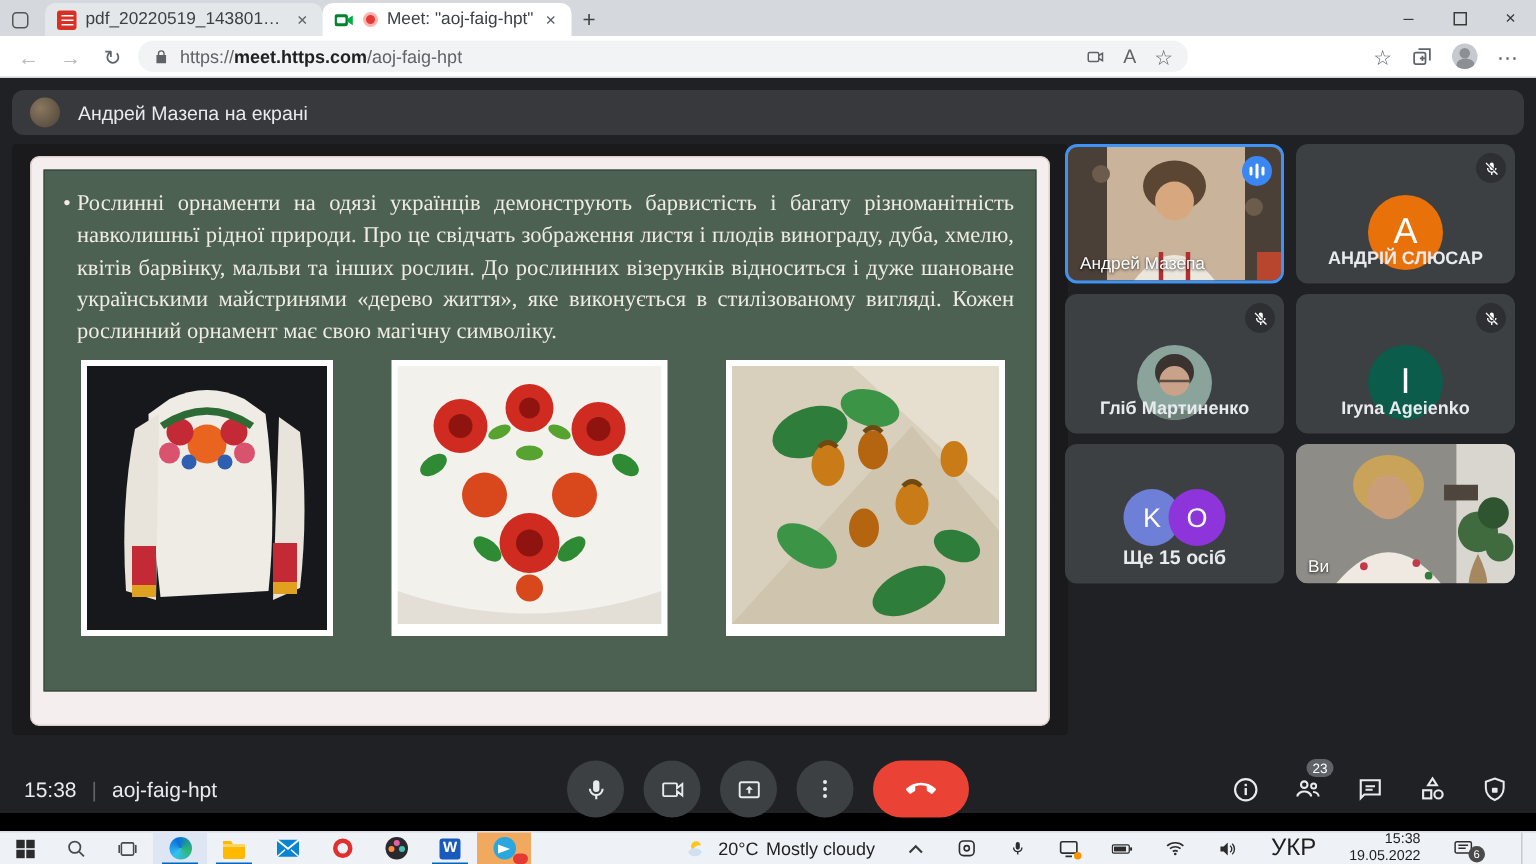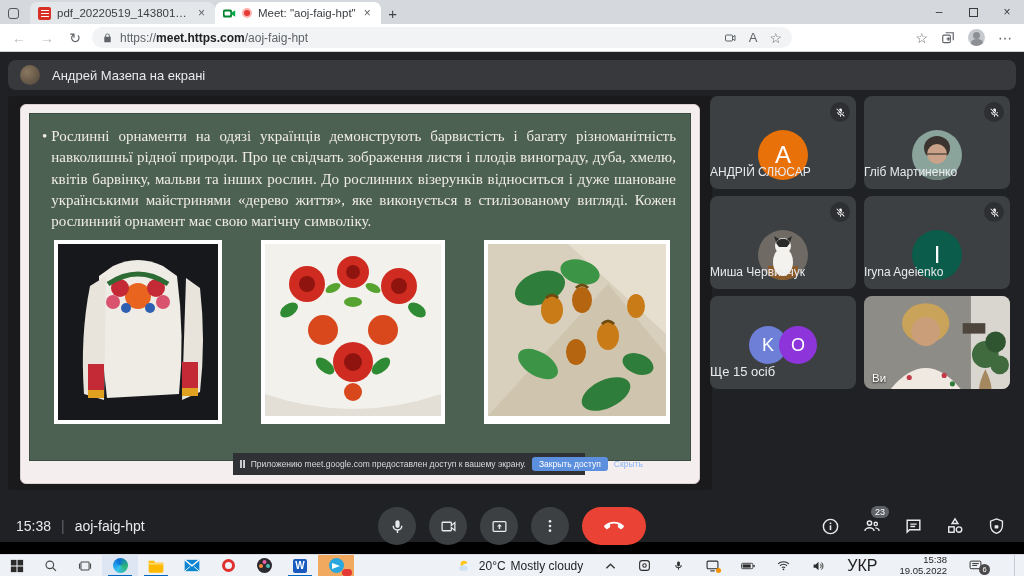--- a/index.html
+++ b/index.html
@@ -61,21 +61,21 @@
   .toast-msg { color:#d9dce1; font-size:8.5px; white-space:nowrap; }
   .toast-btn { background:#5c8fdd; color:#fff; font-size:8.5px; padding:2px 7px; border-radius:3px; white-space:nowrap; }
   .toast-hide { color:#8ab4f8; font-size:8.5px; white-space:nowrap; }
 
   
   .grid { position:absolute; left:710px; top:44px; width:306px; height:394px; display:grid; grid-template-columns:146px 146px; grid-auto-rows:93px; column-gap:8px; row-gap:7px; }
   .tile { position:relative; background:#3c4043; border-radius:8px; overflow:hidden; }
   .tile.video1 { border:2px solid #3d93f8; }
   .tile svg.vbg { position:absolute; inset:0; width:100%; height:100%; }
   .nametag { position:absolute; left:8px; bottom:5px; color:#fff; font-size:11.5px; text-shadow:0 1px 2px rgba(0,0,0,.85); }
-  .center-name { position:absolute; left:0; right:0; bottom:10px; color:#e8eaed; font-size:12px; }
+  .center-name { position:absolute; left:0; right:0; bottom:10px; text-align:center; color:#e8eaed; font-size:12px;font-weight:bold; }
   .avatar-big { position:absolute; left:50%; top:34px; transform:translate(-50%,0); width:50px; height:50px; border-radius:50%; display:flex; align-items:center; justify-content:center; color:#fff; font-size:24px; }
   .av-orange { background:#e8710a; }
   .av-green { background:#0b5c4a; }
   .micoff { position:absolute; right:6px; top:6px; width:20px; height:20px; border-radius:50%; background:rgba(32,33,36,.55); display:flex; align-items:center; justify-content:center; }
   .speaking { position:absolute; right:6px; top:6px; width:20px; height:20px; border-radius:50%; background:#3a86f2; display:flex; align-items:center; justify-content:center; gap:1.5px; }
   .speaking i { width:2.2px; background:#fff; border-radius:1px; display:block; }
   .speaking i:nth-child(1){height:6px;} .speaking i:nth-child(2){height:10px;} .speaking i:nth-child(3){height:6px;}
   .overflow-avatars { position:absolute; left:50%; top:30px; transform:translateX(-50%); display:flex; }
   .ov-c { width:38px; height:38px; border-radius:50%; display:flex; align-items:center; justify-content:center; color:#fff; font-size:18px; }
   .ov-k { background:#6e7fd7; } .ov-o { background:#8d34db; margin-left:-8px; }
@@ -252,34 +252,45 @@
                 <ellipse cx="94" cy="56" rx="10" ry="13" fill="#b56410"></ellipse>
                 <ellipse cx="120" cy="92" rx="11" ry="14" fill="#c97b18"></ellipse>
                 <ellipse cx="88" cy="108" rx="10" ry="13" fill="#b56410"></ellipse>
                 <ellipse cx="148" cy="62" rx="9" ry="12" fill="#c97b18"></ellipse>
                 <path d="M58 54 q6 -6 12 0 M88 44 q6 -6 12 0 M114 80 q6 -6 12 0" stroke="#6e4a10" stroke-width="3" fill="none"></path>
               </svg>
             </div>
           </div>
         </div>
 
-        <div class="toast">
-          <span class="pausebars">
-              <i></i>
-              <i></i>
-            </span>
-          <span class="toast-msg">Приложению meet.google.com предоставлен доступ к вашему экрану.</span>
-          <span class="toast-btn">Закрыть доступ</span>
-          <span class="toast-hide">Скрыть</span>
-        </div>
       </div>
     </div>
 
     <div class="grid">
 
+      <div class="tile video1">
+        <svg class="vbg" viewBox="0 0 142 89" preserveAspectRatio="none">
+          <rect width="142" height="89" fill="#c9b49b"></rect>
+          <rect x="0" y="0" width="26" height="89" fill="#4a4038"></rect>
+          <rect x="118" y="0" width="24" height="89" fill="#4a4038"></rect>
+          <circle cx="22" cy="18" r="6" fill="#6b5c4c"></circle>
+            <circle cx="124" cy="40" r="6" fill="#6b5c4c"></circle>
+          <rect x="126" y="70" width="16" height="19" fill="#b8452e"></rect>
+          <ellipse cx="71" cy="26" rx="21" ry="17" fill="#5a4632"></ellipse>
+          <circle cx="71" cy="36" r="13" fill="#d7a77f"></circle>
+          <path d="M44 89 q27 -34 54 0 z" fill="#ece7dd"></path>
+          <path d="M62 70 v19 M80 70 v19" stroke="#b03030" stroke-width="3"></path>
+        </svg>
+        <div class="speaking">
+            <i></i>
+            <i></i>
+            <i></i>
+          </div>
+        <span class="nametag">Андрей Мазепа</span>
+      </div>
 
       <div class="tile">
         <div class="avatar-big av-orange">
             <span>А</span>
           </div>
         <div class="micoff">
           <svg width="11" height="11" viewBox="0 0 24 24">
               <path d="M15 11V6a3 3 0 0 0-6 0v.17l6 6zm4 0h-2a5 5 0 0 1-.46 2.1l1.45 1.45A6.9 6.9 0 0 0 19 11zM4.27 3L3 4.27l6 6V11a3 3 0 0 0 4.45 2.63l1.66 1.66A5 5 0 0 1 7 11H5a7 7 0 0 0 6 6.92V21h2v-3.08c.8-.12 1.55-.38 2.23-.75L19.73 21 21 19.73 4.27 3z" fill="#fff"></path>
             </svg>
         </div>
@@ -296,36 +307,20 @@
         </svg>
         <div class="micoff">
           <svg width="11" height="11" viewBox="0 0 24 24">
               <path d="M15 11V6a3 3 0 0 0-6 0v.17l6 6zm4 0h-2a5 5 0 0 1-.46 2.1l1.45 1.45A6.9 6.9 0 0 0 19 11zM4.27 3L3 4.27l6 6V11a3 3 0 0 0 4.45 2.63l1.66 1.66A5 5 0 0 1 7 11H5a7 7 0 0 0 6 6.92V21h2v-3.08c.8-.12 1.55-.38 2.23-.75L19.73 21 21 19.73 4.27 3z" fill="#fff"></path>
             </svg>
         </div>
         <span class="center-name">Гліб Мартиненко</span>
       </div>
 
 
-      <div class="tile">
-        <svg class="avatar-big" width="50" height="50" viewBox="0 0 50 50" style="border-radius:50%;">
-          <rect width="50" height="50" fill="#6f6a64"></rect>
-          <rect x="10" y="36" width="30" height="14" fill="#8b5a2b"></rect>
-          <ellipse cx="25" cy="32" rx="10" ry="14" fill="#f4f2ee"></ellipse>
-          <circle cx="25" cy="16" r="8" fill="#f4f2ee"></circle>
-          <path d="M18 12 l-2 -6 5 3 z M32 12 l2 -6 -5 3 z" fill="#2a2a2a"></path>
-          <path d="M18 13 a8 8 0 0 1 14 0 l-3 4 h-8 z" fill="#2a2a2a"></path>
-        </svg>
-        <div class="micoff">
-          <svg width="11" height="11" viewBox="0 0 24 24">
-              <path d="M15 11V6a3 3 0 0 0-6 0v.17l6 6zm4 0h-2a5 5 0 0 1-.46 2.1l1.45 1.45A6.9 6.9 0 0 0 19 11zM4.27 3L3 4.27l6 6V11a3 3 0 0 0 4.45 2.63l1.66 1.66A5 5 0 0 1 7 11H5a7 7 0 0 0 6 6.92V21h2v-3.08c.8-.12 1.55-.38 2.23-.75L19.73 21 21 19.73 4.27 3z" fill="#fff"></path>
-            </svg>
-        </div>
-        <span class="center-name">Миша Червинчук</span>
-      </div>
 
       <div class="tile">
         <div class="avatar-big av-green">
             <span>I</span>
           </div>
         <div class="micoff">
           <svg width="11" height="11" viewBox="0 0 24 24">
               <path d="M15 11V6a3 3 0 0 0-6 0v.17l6 6zm4 0h-2a5 5 0 0 1-.46 2.1l1.45 1.45A6.9 6.9 0 0 0 19 11zM4.27 3L3 4.27l6 6V11a3 3 0 0 0 4.45 2.63l1.66 1.66A5 5 0 0 1 7 11H5a7 7 0 0 0 6 6.92V21h2v-3.08c.8-.12 1.55-.38 2.23-.75L19.73 21 21 19.73 4.27 3z" fill="#fff"></path>
             </svg>
         </div>

